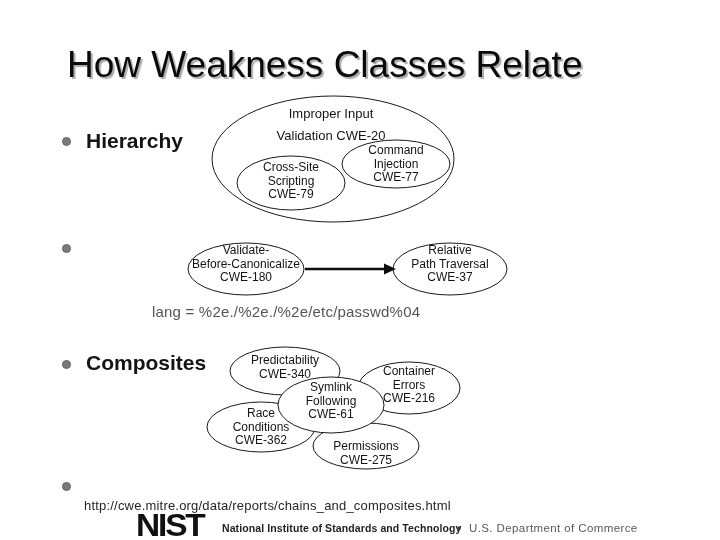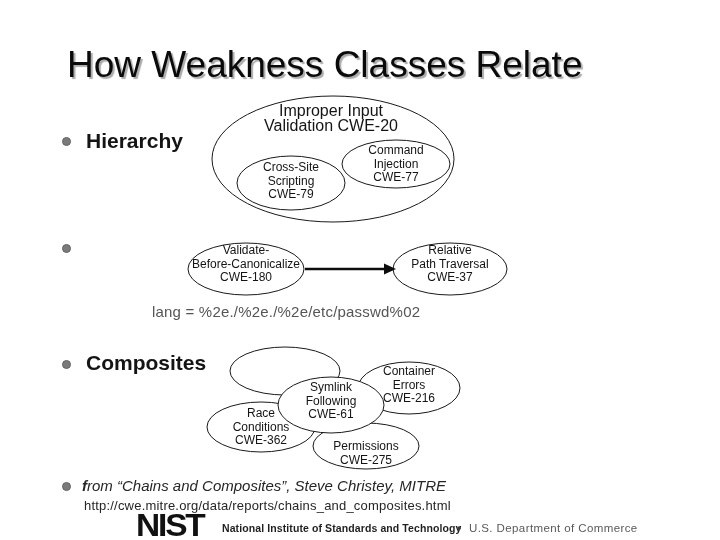--- a/index.html
+++ b/index.html
@@ -19,21 +19,21 @@
   }
   .bullet-label{
     font-size:21px;font-weight:bold;color:#141414;white-space:nowrap;
   }
   svg.diagram{left:0;top:0;pointer-events:none;}
   .node-label{
     transform:translateX(-50%);
     text-align:center;font-size:12px;line-height:13.5px;color:#141414;
     white-space:pre-line;
   }
-  #label-improper{font-size:16px;line-height:15px;}
+  #label-improper{font-size:13px;line-height:22px;}
   #lang-example{
     left:152px;top:303px;font-size:15px;color:#555555;letter-spacing:0.2px;white-space:nowrap;
   }
   #attr-line{
     left:82px;top:477px;font-size:15px;font-style:italic;color:#262626;white-space:nowrap;
   }
   #attr-line .lead{font-weight:bold;}
   #attr-url{
     left:84px;top:498px;font-size:13px;color:#262626;white-space:nowrap;letter-spacing:0.2px;
   }
@@ -95,36 +95,37 @@
   <div class="abs node-label" style="left:396px;top:144px;width:110px;text-align:center;">Command
 Injection
 CWE-77</div>
 
   <div class="abs node-label" style="left:246px;top:244px;width:130px;">Validate-
 Before-Canonicalize
 CWE-180</div>
   <div class="abs node-label" style="left:450px;top:244px;width:120px;">Relative
 Path Traversal
 CWE-37</div>
-  <div id="lang-example" class="abs">lang = %2e./%2e./%2e/etc/passwd%02</div>
+  <div id="lang-example" class="abs">lang = %2e./%2e./%2e/etc/passwd%04</div>
 
+  <div class="abs node-label" style="left:285px;top:354px;width:110px;">Predictability
+CWE-340</div>
   <div class="abs node-label" style="left:409px;top:365px;width:100px;">Container
 Errors
 CWE-216</div>
   <div class="abs node-label" style="left:261px;top:407px;width:110px;">Race
 Conditions
 CWE-362</div>
   <div class="abs node-label" style="left:366px;top:440px;width:110px;">Permissions
 CWE-275</div>
   <div class="abs node-label" style="left:331px;top:381px;width:110px;">Symlink
 Following
 CWE-61</div>
 
   <div class="abs bullet-dot" style="left:62px;top:482px;"></div>
-  <div id="attr-line" class="abs"><span class="lead">f</span><span>rom “Chains and Composites”, Steve Christey, MITRE</span></div>
   <div id="attr-url" class="abs">http://cwe.mitre.org/data/reports/chains_and_composites.html</div>
 
   <div id="nist-wordmark" class="abs">NIST</div>
   <div id="nist-agency" class="abs">National Institute of Standards and Technology</div>
   <div id="nist-sep" class="abs">•</div>
   <div id="nist-dept" class="abs">U.S. Department of Commerce</div>
 
 </div>
 
 </body></html>

